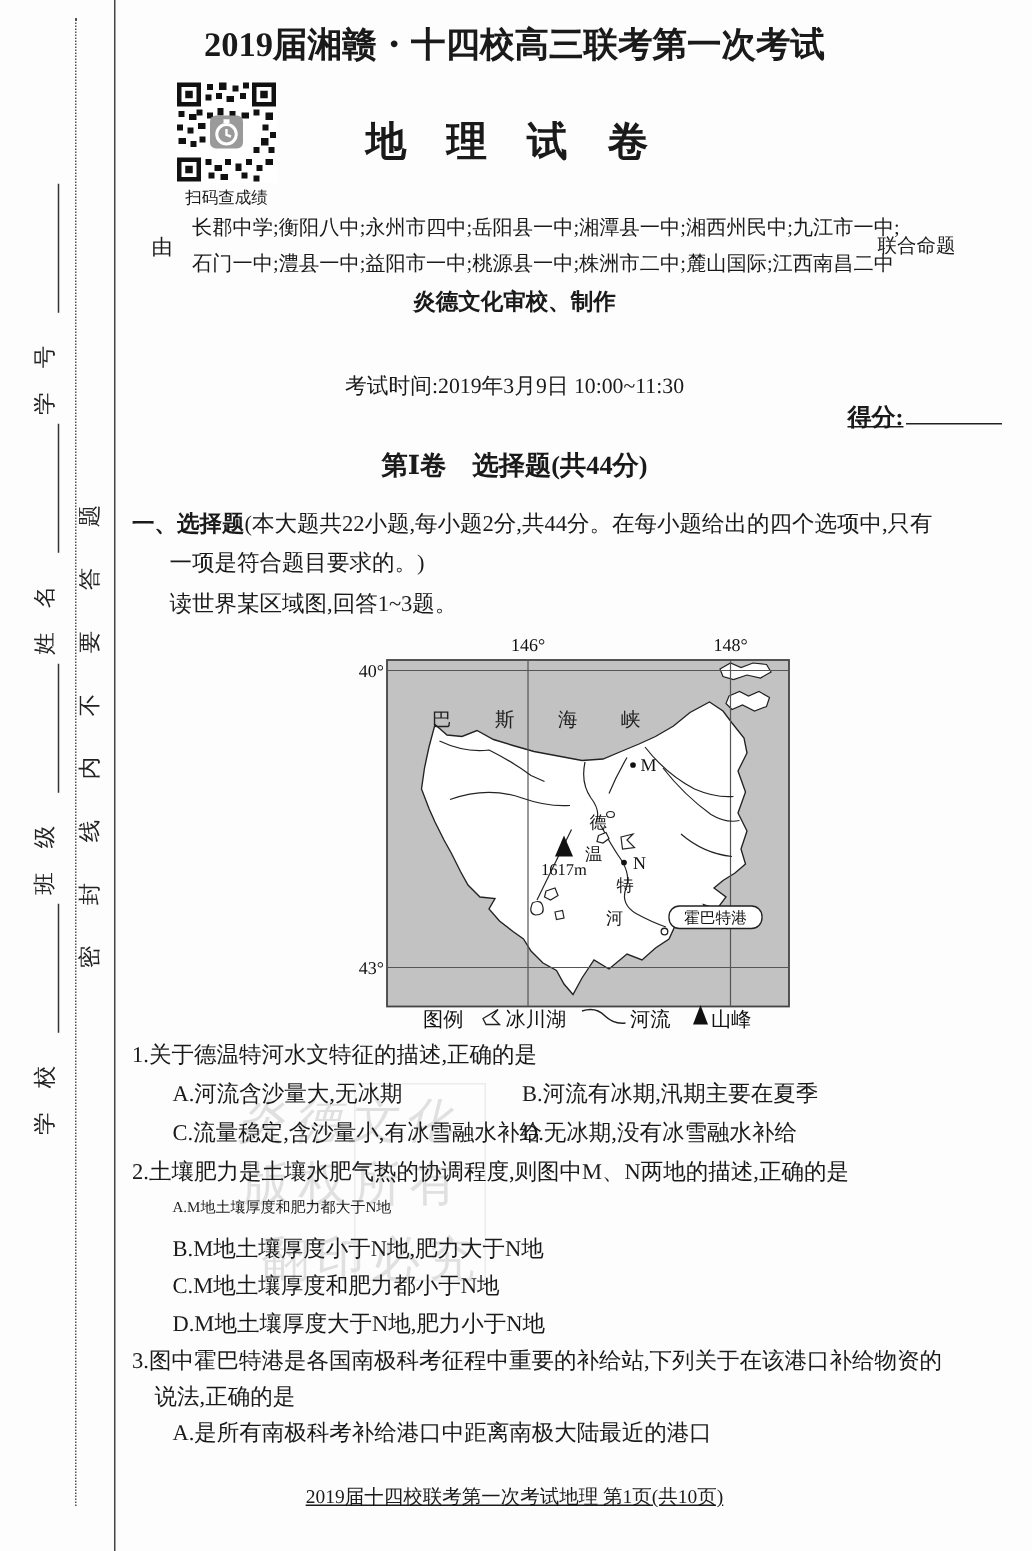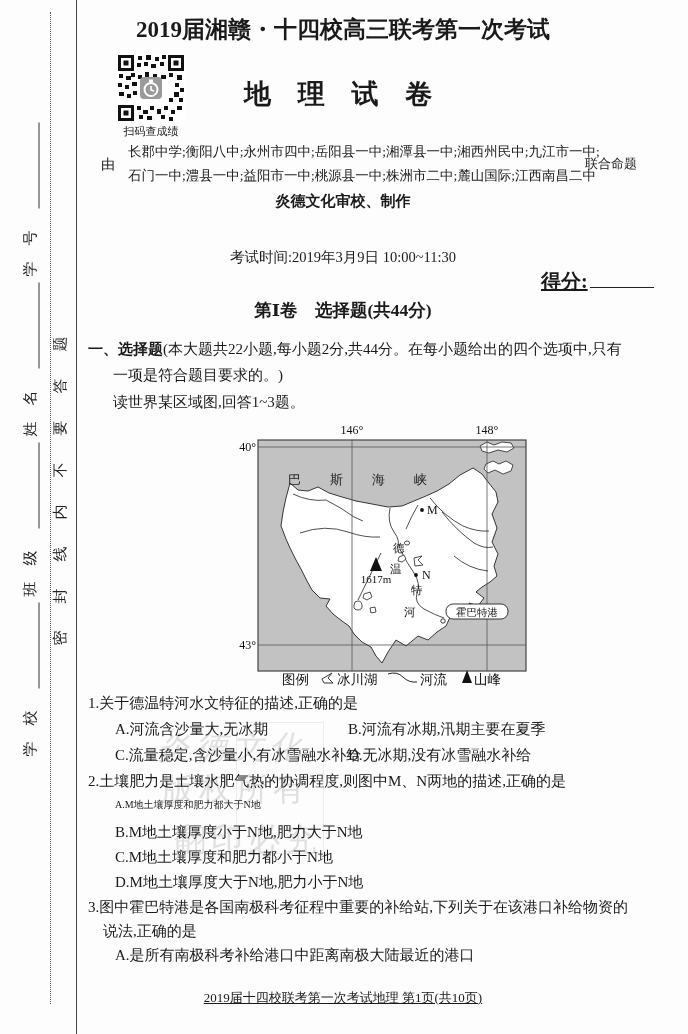--- a/index.html
+++ b/index.html
@@ -121,21 +121,21 @@
   <div class="abs content center-col line" style="top:76px;font-size:27px;font-weight:bold;letter-spacing:10px;">地 理 试 卷</div>
 
   <div class="abs content line" style="left:101px;top:156px;font-size:14px;">由</div>
   <div class="abs content line" style="left:128px;top:143px;font-size:13.5px;">长郡中学;衡阳八中;永州市四中;岳阳县一中;湘潭县一中;湘西州民中;九江市一中;</div>
   <div class="abs content line" style="left:128px;top:167px;font-size:13.5px;">石门一中;澧县一中;益阳市一中;桃源县一中;株洲市二中;麓山国际;江西南昌二中</div>
   <div class="abs content line" style="left:585px;top:155px;font-size:13px;">联合命题</div>
 
   <div class="abs content center-col line" style="top:192px;font-size:15px;font-weight:bold;">炎德文化审校、制作</div>
   <div class="abs content center-col line" style="top:248px;font-size:14.5px;">考试时间:2019年3月9日 10:00~11:30</div>
 
-  <div class="abs content line" style="left:541px;top:268px;font-size:20px;font-weight:bold;text-decoration:underline;">
+  <div class="abs content line" style="left:565px;top:268px;font-size:16px;font-weight:bold;text-decoration:underline;">
     <span>得分:</span><span class="score-underline"></span>
   </div>
 
   <div class="abs content center-col line" style="top:298px;font-size:17.5px;font-weight:bold;">第Ⅰ卷　选择题(共44分)</div>
 
   <div class="abs content line" style="left:88px;top:340px;font-size:15px;">
     <span style="font-weight:bold;">一、选择题</span><span>(本大题共22小题,每小题2分,共44分。在每小题给出的四个选项中,只有</span>
   </div>
   <div class="abs content line" style="left:113px;top:366px;font-size:15px;">一项是符合题目要求的。)</div>
   <div class="abs content line" style="left:113px;top:393px;font-size:15px;">读世界某区域图,回答1~3题。</div>

